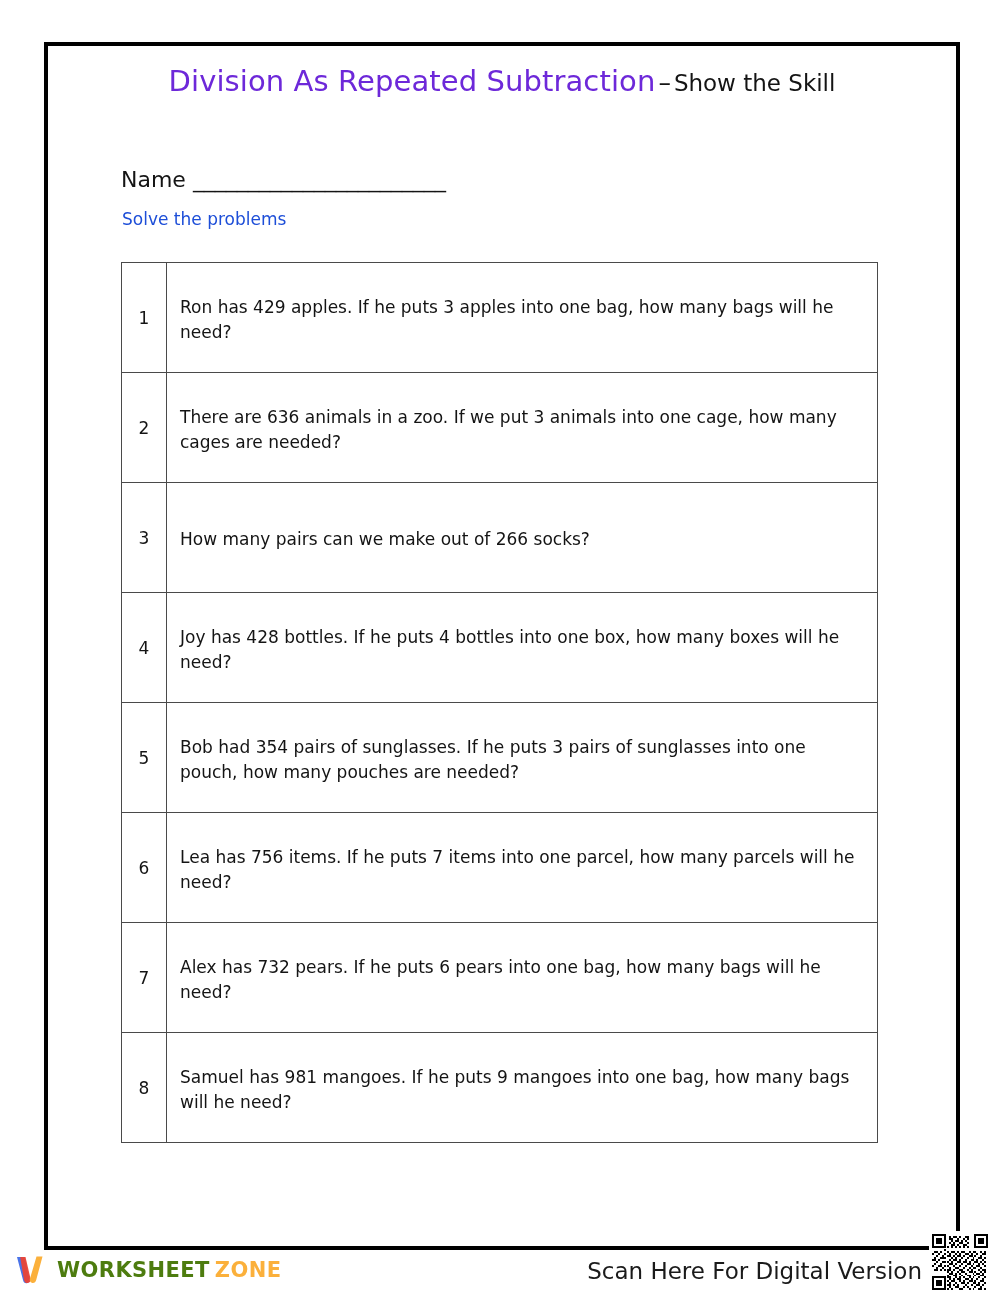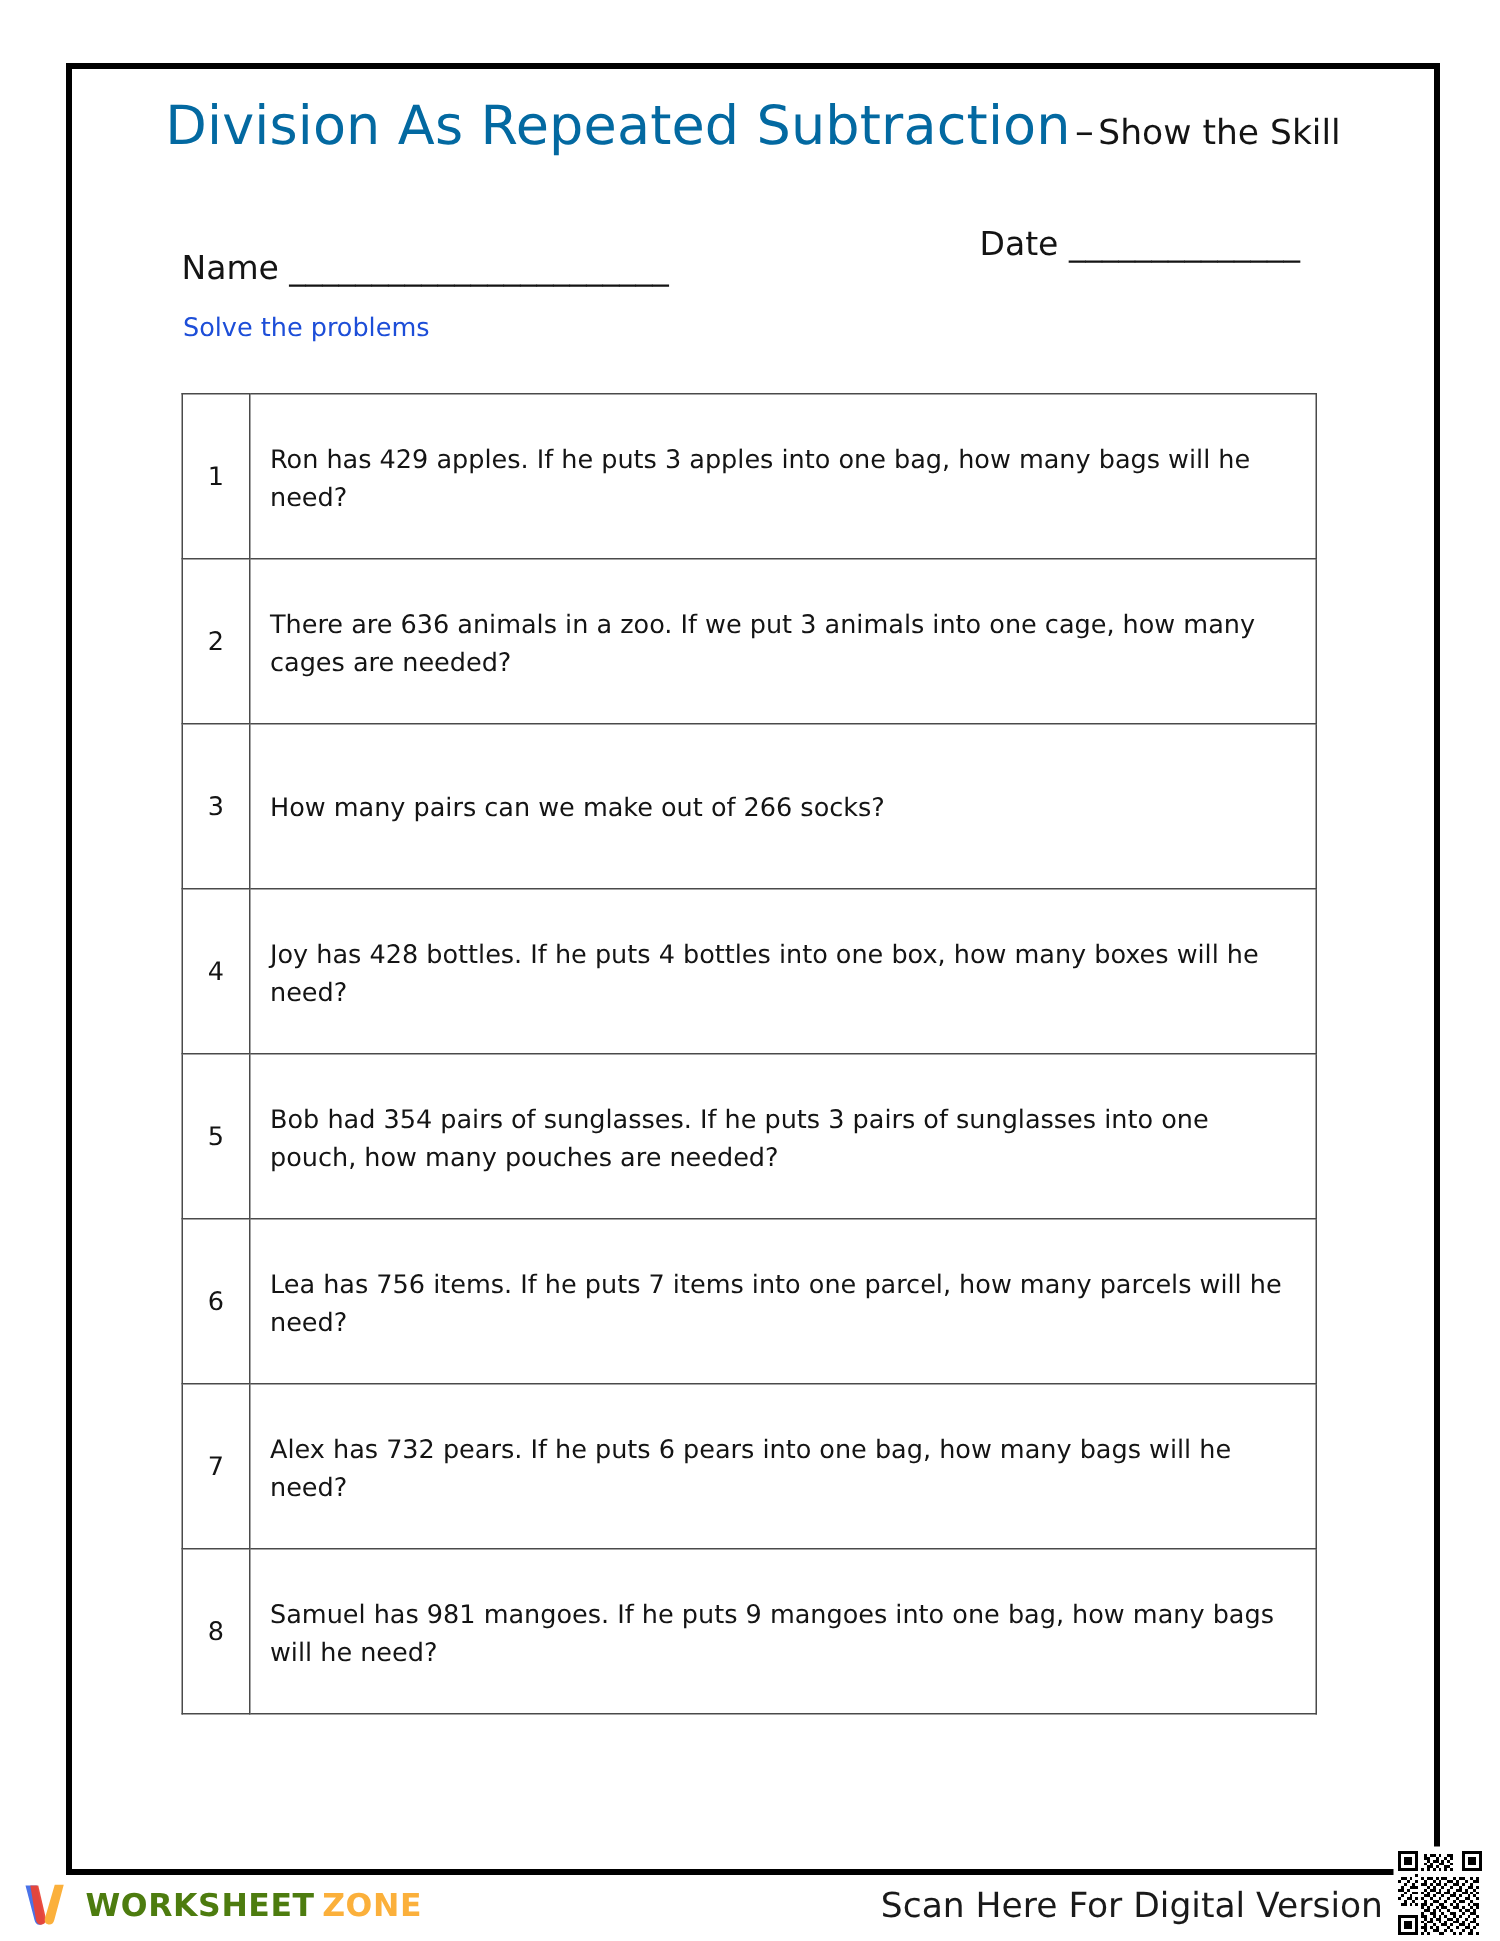--- a/index.html
+++ b/index.html
@@ -31,24 +31,24 @@
   
   .title-row {
     position: absolute;
     left: 0;
     top: 18px;
     width: 100%;
     text-align: center;
     white-space: nowrap;
   }
   .title-main {
-    font-size: 36px;
+    font-size: 29px;
     font-weight: 400;
     letter-spacing: 0.1px;
-    color: #0369a1;
+    color: #6d28d9;
   }
   .title-dash {
     font-size: 25px;
     color: #141414;
     padding: 0 3px;
   }
   .title-sub {
     font-size: 23px;
     font-weight: 400;
     color: #141414;
@@ -171,24 +171,20 @@
 <div class="page-frame">
 
   <div class="title-row">
     <span class="title-main">Division As Repeated Subtraction</span><span class="title-dash">–</span><span class="title-sub">Show the Skill</span>
   </div>
 
   <div class="namedate">
     <div class="nd-block nd-name">
       <span>Name</span>
       <span class="nd-rule">_______________________</span>
-    </div>
-    <div class="nd-block nd-date">
-      <span>Date</span>
-      <span class="nd-rule">______________</span>
     </div>
   </div>
 
   <div class="instruction">Solve the problems</div>
 
   <table class="problem-table">
     <tbody>
       <tr>
         <td class="cell-num">1</td>
         <td class="cell-text">Ron has 429 apples. If he puts 3 apples into one bag, how many bags will he need?</td>

